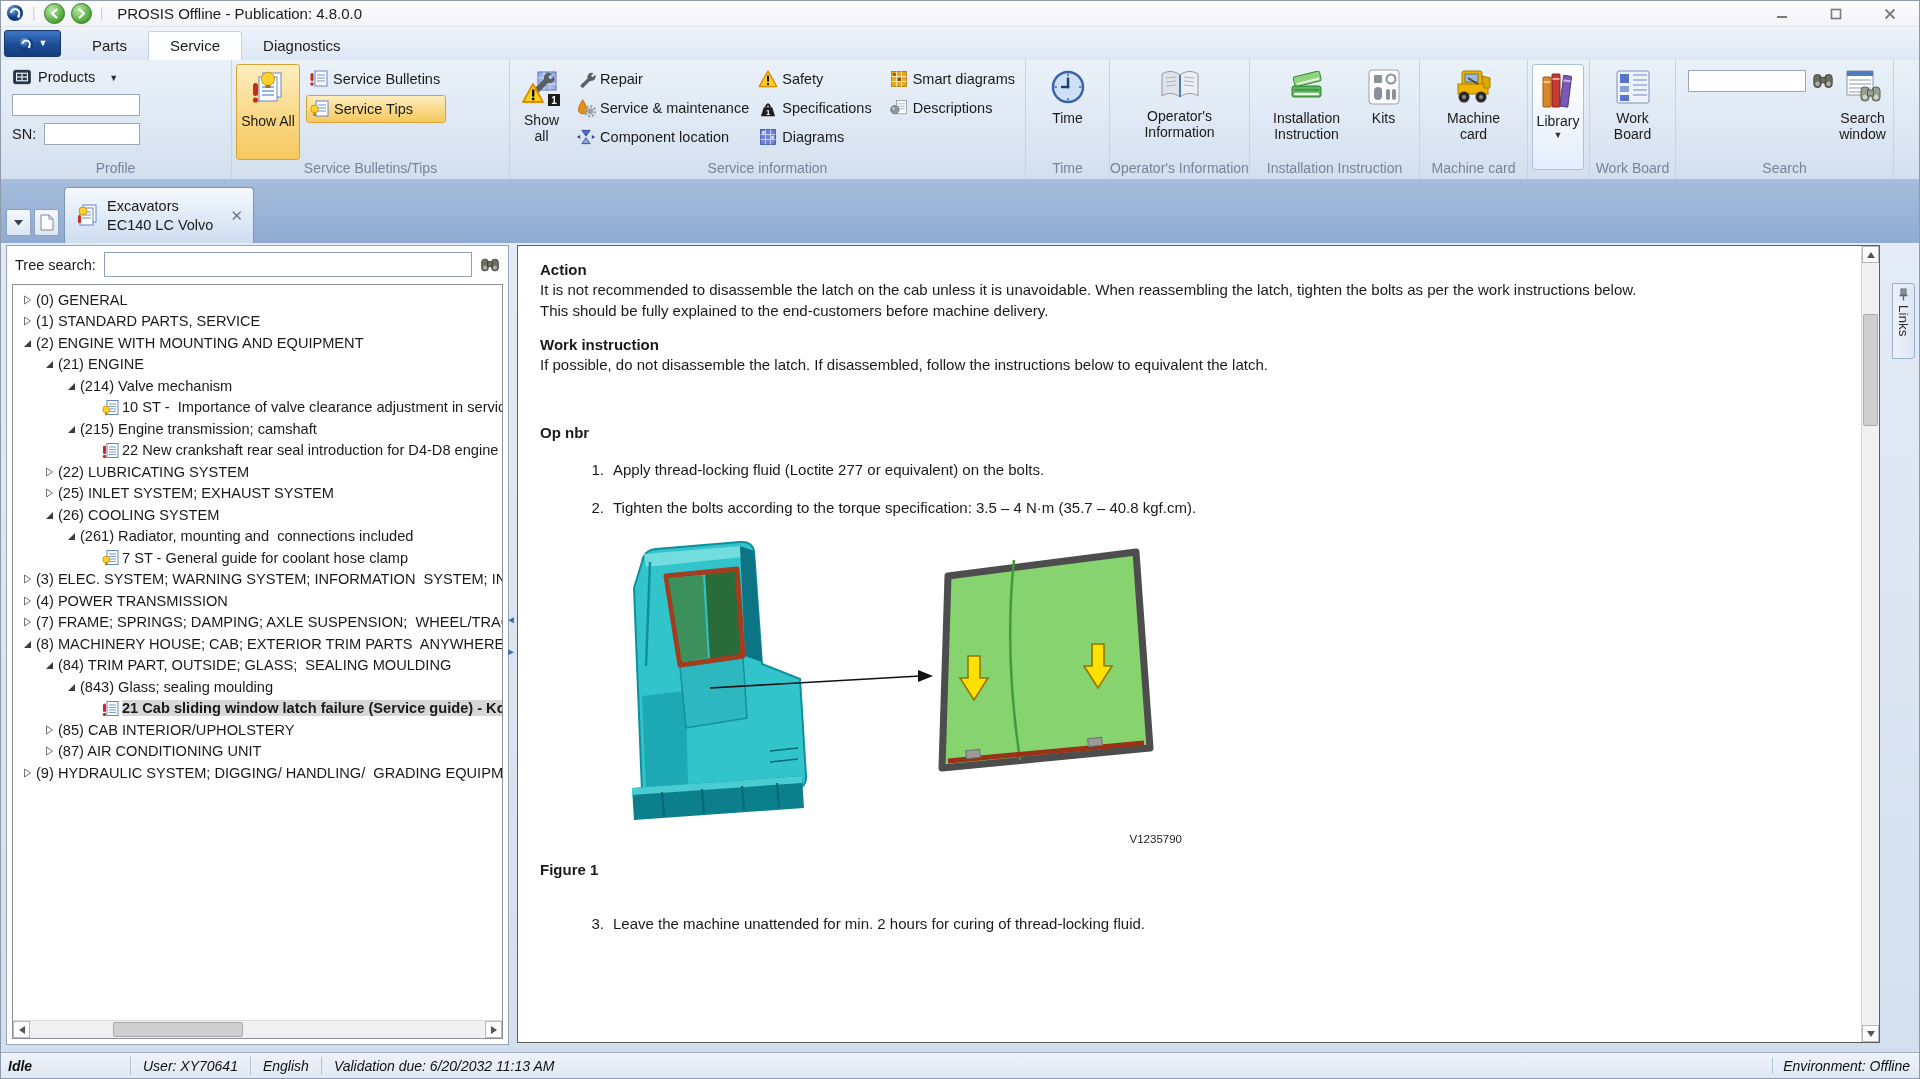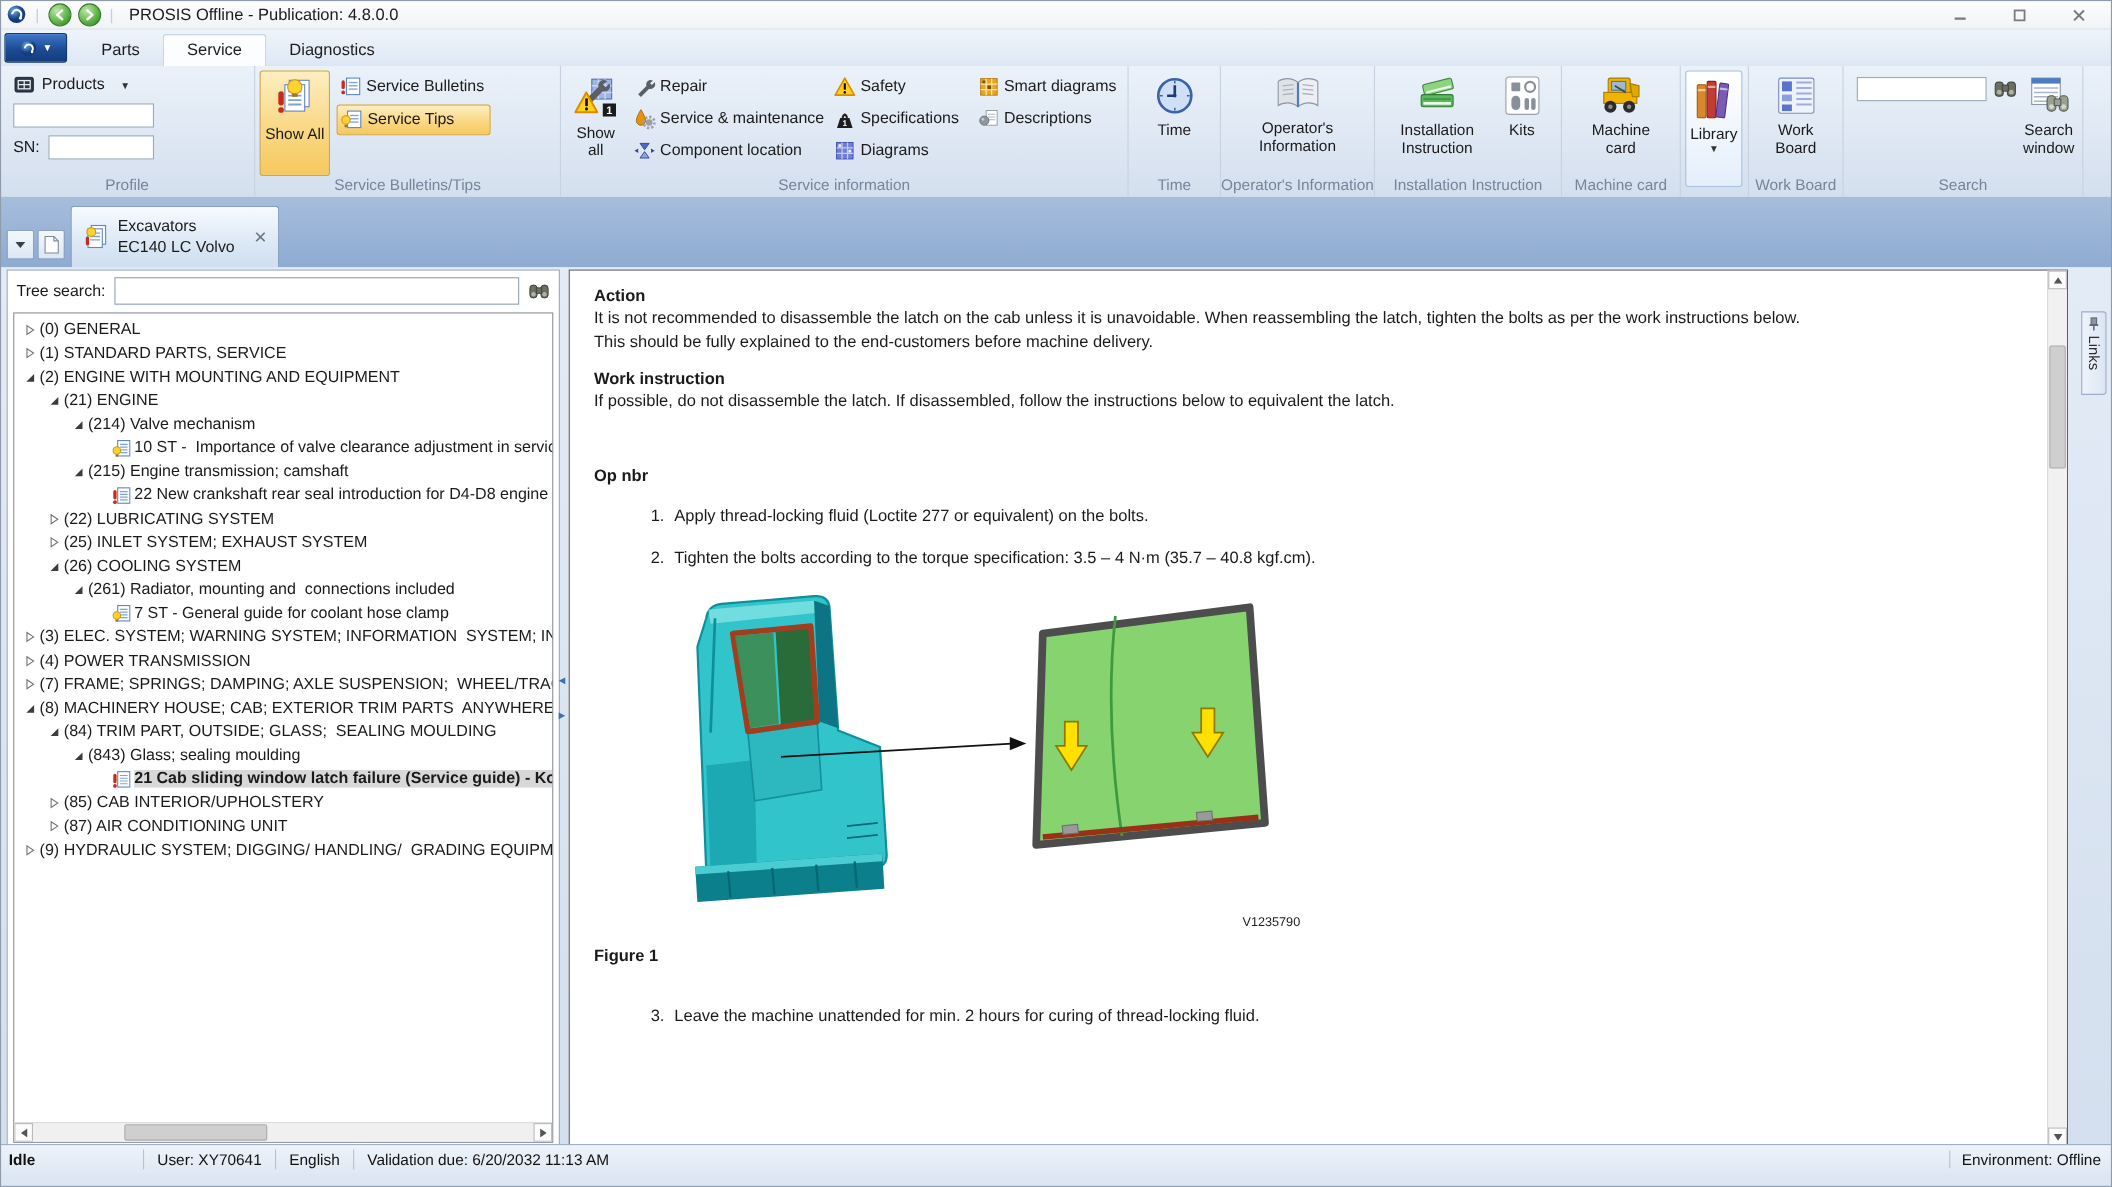--- a/index.html
+++ b/index.html
@@ -98,23 +98,23 @@
   .vs-thumb{position:absolute;left:1px;top:68px;width:15px;height:112px;background:#cfcfcf;border:1px solid #ababab;border-radius:2px;box-sizing:border-box;}
 
   .linksstrip{position:absolute;right:5px;top:40px;width:23px;height:76px;
     background:linear-gradient(90deg,#eef3fa,#dce6f3);border:1px solid #9ab0cc;border-radius:0 3px 3px 0;
     display:flex;flex-direction:column;align-items:center;padding-top:4px;box-sizing:border-box;gap:4px;}
   .linksstrip .vtext{writing-mode:vertical-rl;font-size:13.5px;color:#2c2c2c;}
   .splitarrows{position:absolute;left:506px;top:372px;display:flex;flex-direction:column;gap:22px;}
   .splitarrows span{color:#3f6fb5;font-size:10px;line-height:1;}
 
   
-  .statusbar{position:absolute;left:0;right:0;bottom:12px;height:26px;
+  .statusbar{position:absolute;left:0;right:0;bottom:0;height:26px;
     background:linear-gradient(#eef3fa,#dfe8f3);border-top:1px solid #9fafc4;
-    display:flex;align-items:center;font-size:14px;color:#111;}
+    display:flex;align-items:center;font-size:14px;color:#111;font-style:italic;}
   .st-cell{padding:0 12px;height:18px;display:flex;align-items:center;border-left:1px solid #b4c1d4;white-space:nowrap;}
   .st-first{border-left:none;font-weight:bold;width:130px;box-sizing:border-box;padding-left:8px;}
   .st-spacer{flex:1;}
   .st-right{border-left:1px solid #b4c1d4;padding:0 10px;}
 
   svg{display:block;}
 </style>
 </head>
 <body>
 

